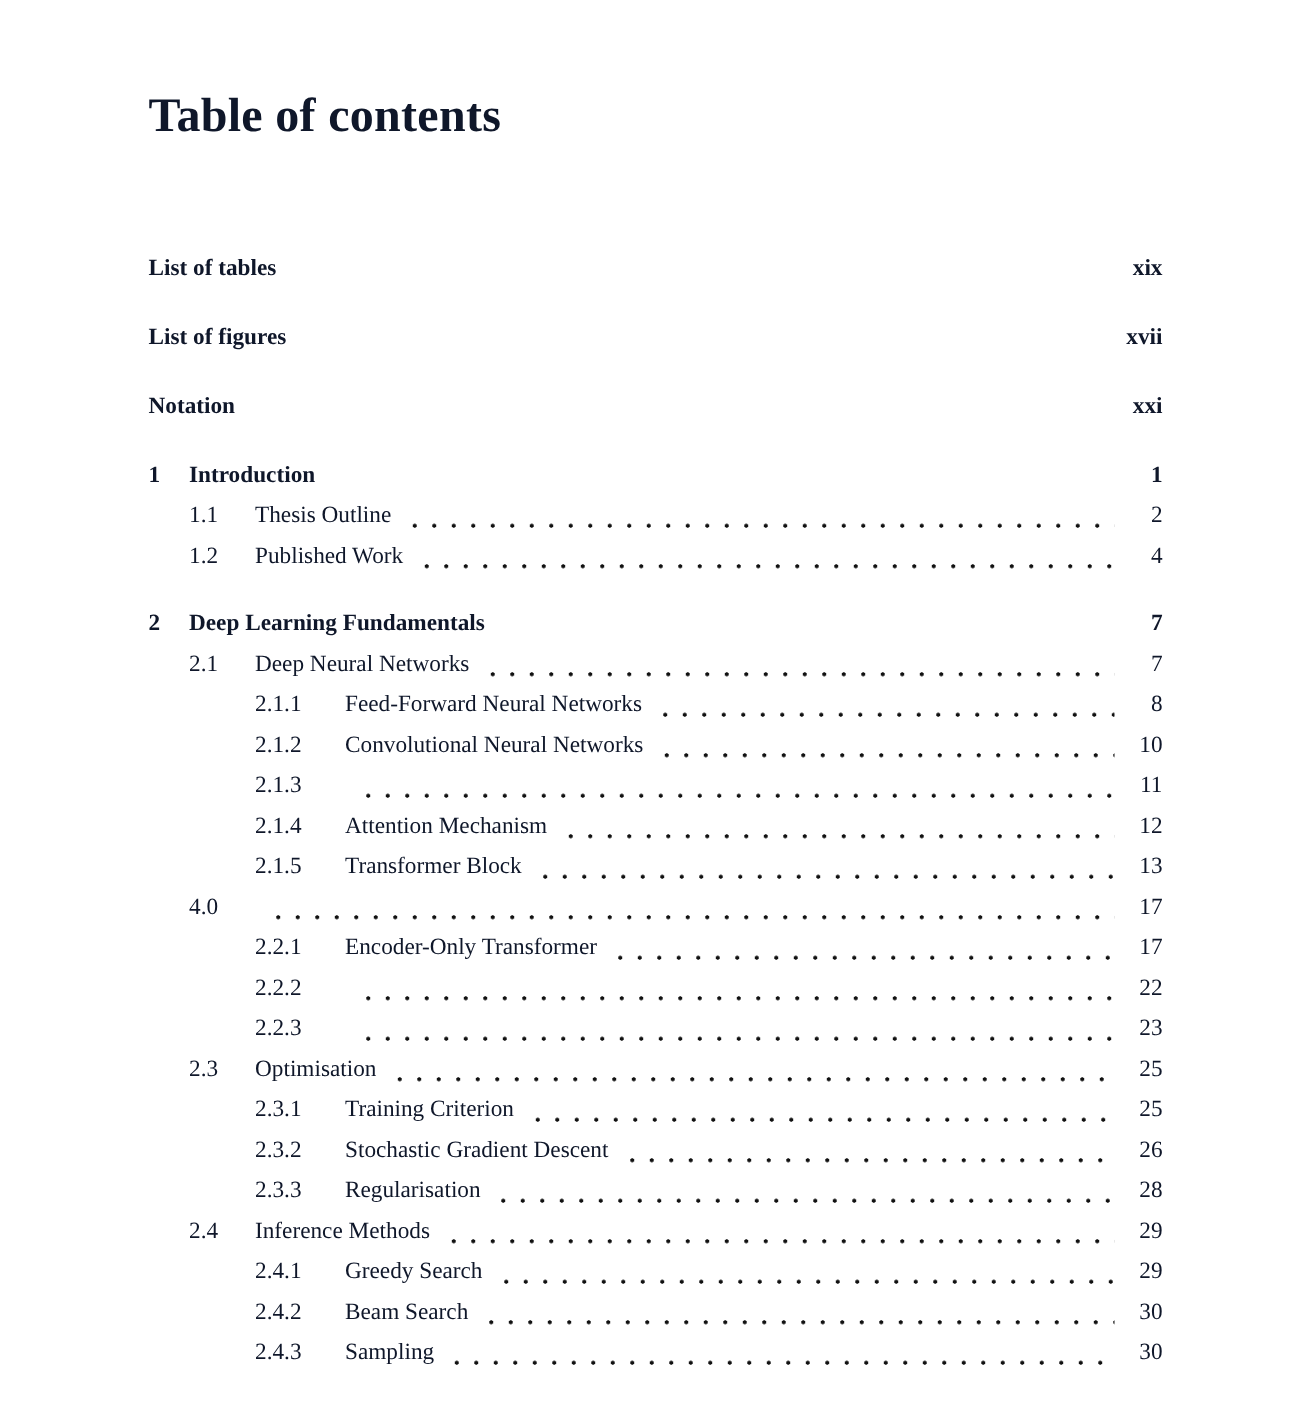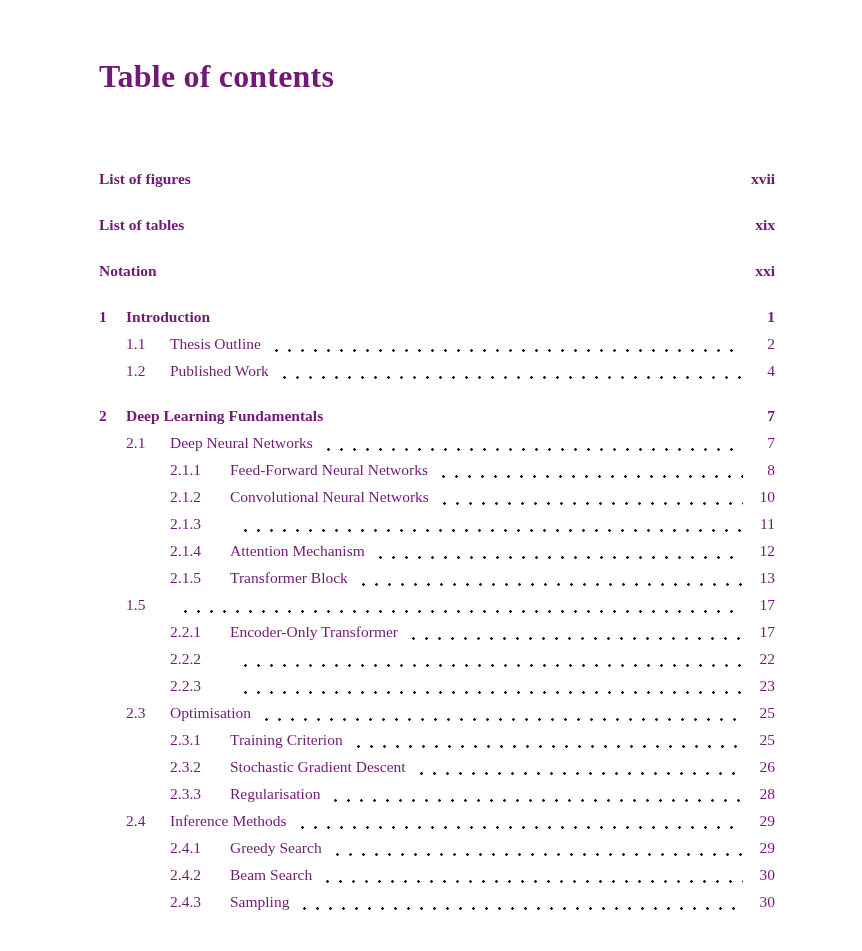--- a/index.html
+++ b/index.html
@@ -8,21 +8,21 @@
     background: #ffffff;
   }
   .page {
     width: 862px;
     height: 951px;
     box-sizing: border-box;
     background: #ffffff;
     padding: 58px 87px 20px 99px;
     font-family: "Liberation Serif", serif;
     font-size: 15.5px;
-    color: #701a75;
+    color: #0f172a;
     overflow: hidden;
   }
   h1.title {
     font-family: "Liberation Serif", serif;
     font-weight: bold;
     font-size: 32px;
     margin: 0 0 70px 0;
     letter-spacing: 0.2px;
   }
   .row {
@@ -65,28 +65,28 @@
   }
 </style>
 </head>
 <body>
 
 <div class="page">
   <h1 class="title">Table of contents</h1>
 
   <div>
       <div class="row front">
+        <span class="label">List of tables</span>
+        <span class="leader">&nbsp;</span>
+        <span class="pagenum">xix</span>
+      </div>
+      <div class="row front">
         <span class="label">List of figures</span>
         <span class="leader">&nbsp;</span>
         <span class="pagenum">xvii</span>
-      </div>
-      <div class="row front">
-        <span class="label">List of tables</span>
-        <span class="leader">&nbsp;</span>
-        <span class="pagenum">xix</span>
       </div>
       <div class="row front">
         <span class="label">Notation</span>
         <span class="leader">&nbsp;</span>
         <span class="pagenum">xxi</span>
       </div>
       <div class="row level0">
         <span class="num">1</span>
         <span class="label">Introduction</span>
         <span class="leader">&nbsp;</span>
@@ -139,21 +139,21 @@
         <span class="leader dots">&nbsp;</span>
         <span class="pagenum">12</span>
       </div>
       <div class="row level2">
         <span class="num">2.1.5</span>
         <span class="label">Transformer Block</span>
         <span class="leader dots">&nbsp;</span>
         <span class="pagenum">13</span>
       </div>
       <div class="row level1">
-        <span class="num">1.5</span>
+        <span class="num">4.0</span>
         <span class="leader dots">&nbsp;</span>
         <span class="pagenum">17</span>
       </div>
       <div class="row level2">
         <span class="num">2.2.1</span>
         <span class="label">Encoder-Only Transformer</span>
         <span class="leader dots">&nbsp;</span>
         <span class="pagenum">17</span>
       </div>
       <div class="row level2">

